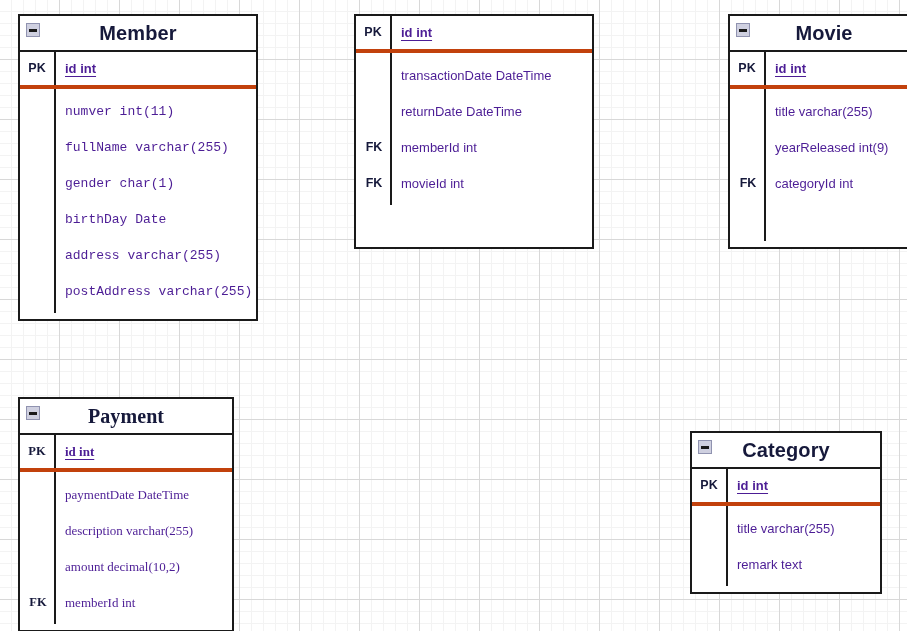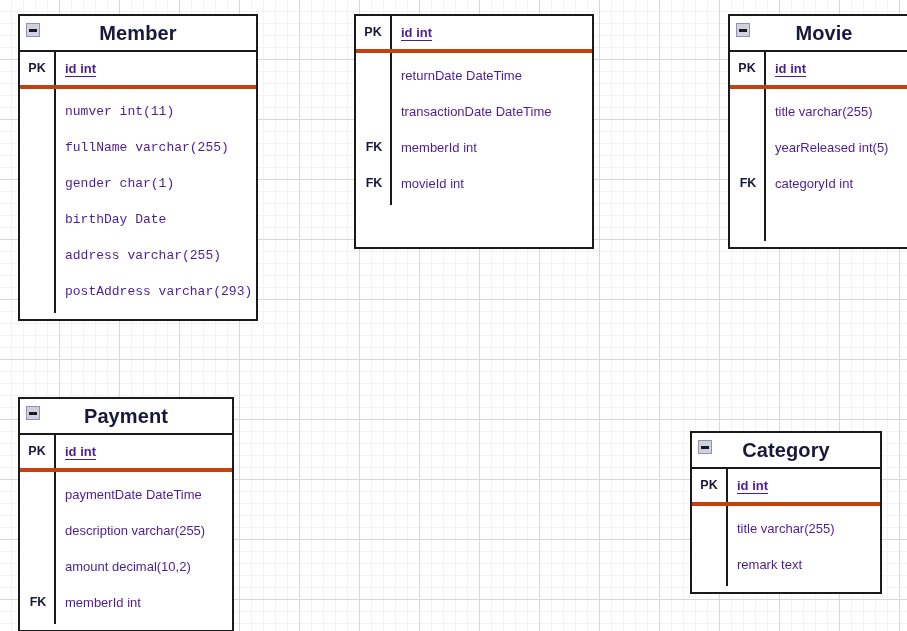--- a/index.html
+++ b/index.html
@@ -182,38 +182,38 @@
         <div class="attr-row">
           <div class="key-cell" style="width: 36px;"></div>
           <div class="name-cell">birthDay Date</div>
         </div>
         <div class="attr-row">
           <div class="key-cell" style="width: 36px;"></div>
           <div class="name-cell">address varchar(255)</div>
         </div>
         <div class="attr-row">
           <div class="key-cell" style="width: 36px;"></div>
-          <div class="name-cell">postAddress varchar(293)</div>
+          <div class="name-cell">postAddress varchar(255)</div>
         </div>
       </div>
     </div>
     <div class="entity" style="left: 354px; top: 14px; width: 240px; height: 235px;">
       <div class="pk-row">
         <div class="key-cell" style="width: 36px;">PK</div>
         <div class="name-cell">id int</div>
       </div>
       <div class="attr-area" style="height: 162px; padding-top: 4px;">
         <div class="attr-divider" style="left: 34px; height: 152px;"></div>
         <div class="attr-row">
           <div class="key-cell" style="width: 36px;"></div>
+          <div class="name-cell">transactionDate DateTime</div>
+        </div>
+        <div class="attr-row">
+          <div class="key-cell" style="width: 36px;"></div>
           <div class="name-cell">returnDate DateTime</div>
-        </div>
-        <div class="attr-row">
-          <div class="key-cell" style="width: 36px;"></div>
-          <div class="name-cell">transactionDate DateTime</div>
         </div>
         <div class="attr-row">
           <div class="key-cell" style="width: 36px;">FK</div>
           <div class="name-cell">memberId int</div>
         </div>
         <div class="attr-row">
           <div class="key-cell" style="width: 36px;">FK</div>
           <div class="name-cell">movieId int</div>
         </div>
       </div>
@@ -228,29 +228,29 @@
         <div class="name-cell">id int</div>
       </div>
       <div class="attr-area" style="height: 162px; padding-top: 4px;">
         <div class="attr-divider" style="left: 34px; height: 152px;"></div>
         <div class="attr-row">
           <div class="key-cell" style="width: 36px;"></div>
           <div class="name-cell">title varchar(255)</div>
         </div>
         <div class="attr-row">
           <div class="key-cell" style="width: 36px;"></div>
-          <div class="name-cell">yearReleased int(5)</div>
+          <div class="name-cell">yearReleased int(9)</div>
         </div>
         <div class="attr-row">
           <div class="key-cell" style="width: 36px;">FK</div>
           <div class="name-cell">categoryId int</div>
         </div>
       </div>
     </div>
-    <div class="entity" style="left: 18px; top: 397px; width: 216px; height: 235px;">
+    <div class="entity" style="left: 18px; top: 397px; width: 216px; height: 235px; font-family: Liberation Serif, serif;">
       <div class="entity-title-row">
         <span class="collapse-icon"></span>
         <span class="entity-title">Payment</span>
       </div>
       <div class="pk-row">
         <div class="key-cell" style="width: 36px;">PK</div>
         <div class="name-cell">id int</div>
       </div>
       <div class="attr-area" style="height: 162px; padding-top: 4px;">
         <div class="attr-divider" style="left: 34px; height: 152px;"></div>

